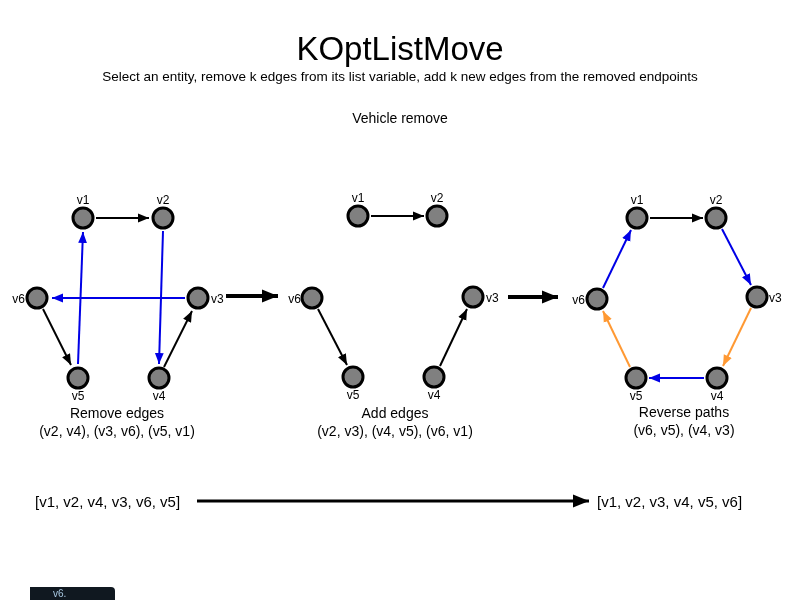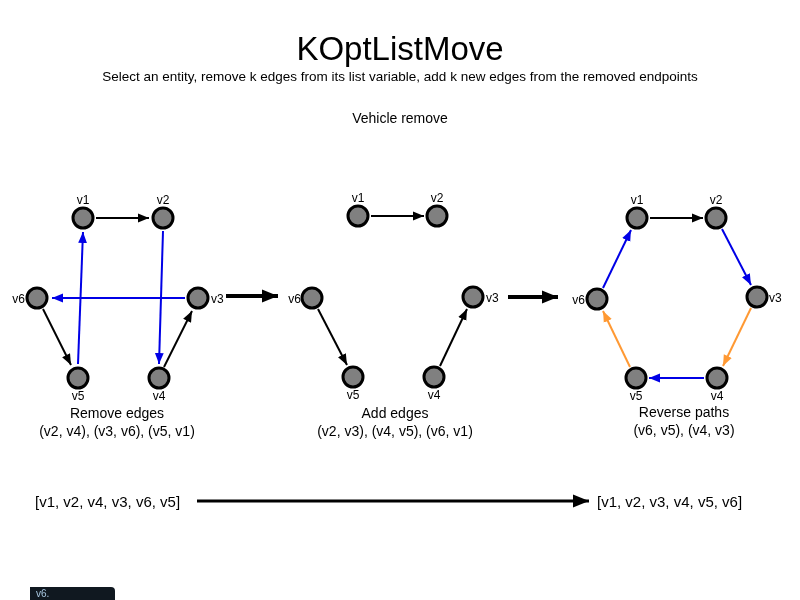--- a/index.html
+++ b/index.html
@@ -14,21 +14,21 @@
   .edge-black{stroke:#000000;stroke-width:2;fill:none;}
   .edge-blue{stroke:#0000e6;stroke-width:2;fill:none;}
   .edge-orange{stroke:#ff9933;stroke-width:2;fill:none;}
   .transition{stroke:#000000;stroke-width:4;fill:none;}
   .footer-arrow{stroke:#000000;stroke-width:3;fill:none;}
   .nlabel{font-size:12px;fill:#000;}
   .caption{font-size:14px;fill:#000;text-anchor:middle;}
   .listtext{font-size:15px;fill:#000;}
   #status-bar{position:absolute;left:30px;top:587px;width:85px;height:13px;
               background:#101820;color:#a8c7e0;font-size:10px;line-height:13px;
-              padding-left:6px;box-sizing:border-box;border-top-right-radius:4px;}
+              padding-left:23px;box-sizing:border-box;border-top-right-radius:4px;}
 </style>
 </head>
 <body>
 
 <div id="canvas">
 
   <div id="subtitle" class="hdr">Select an entity, remove k edges from its list variable, add k new edges from the removed endpoints</div>
   <div id="title" class="hdr">KOptListMove</div>
   <div id="context" class="hdr">Vehicle remove</div>
 

